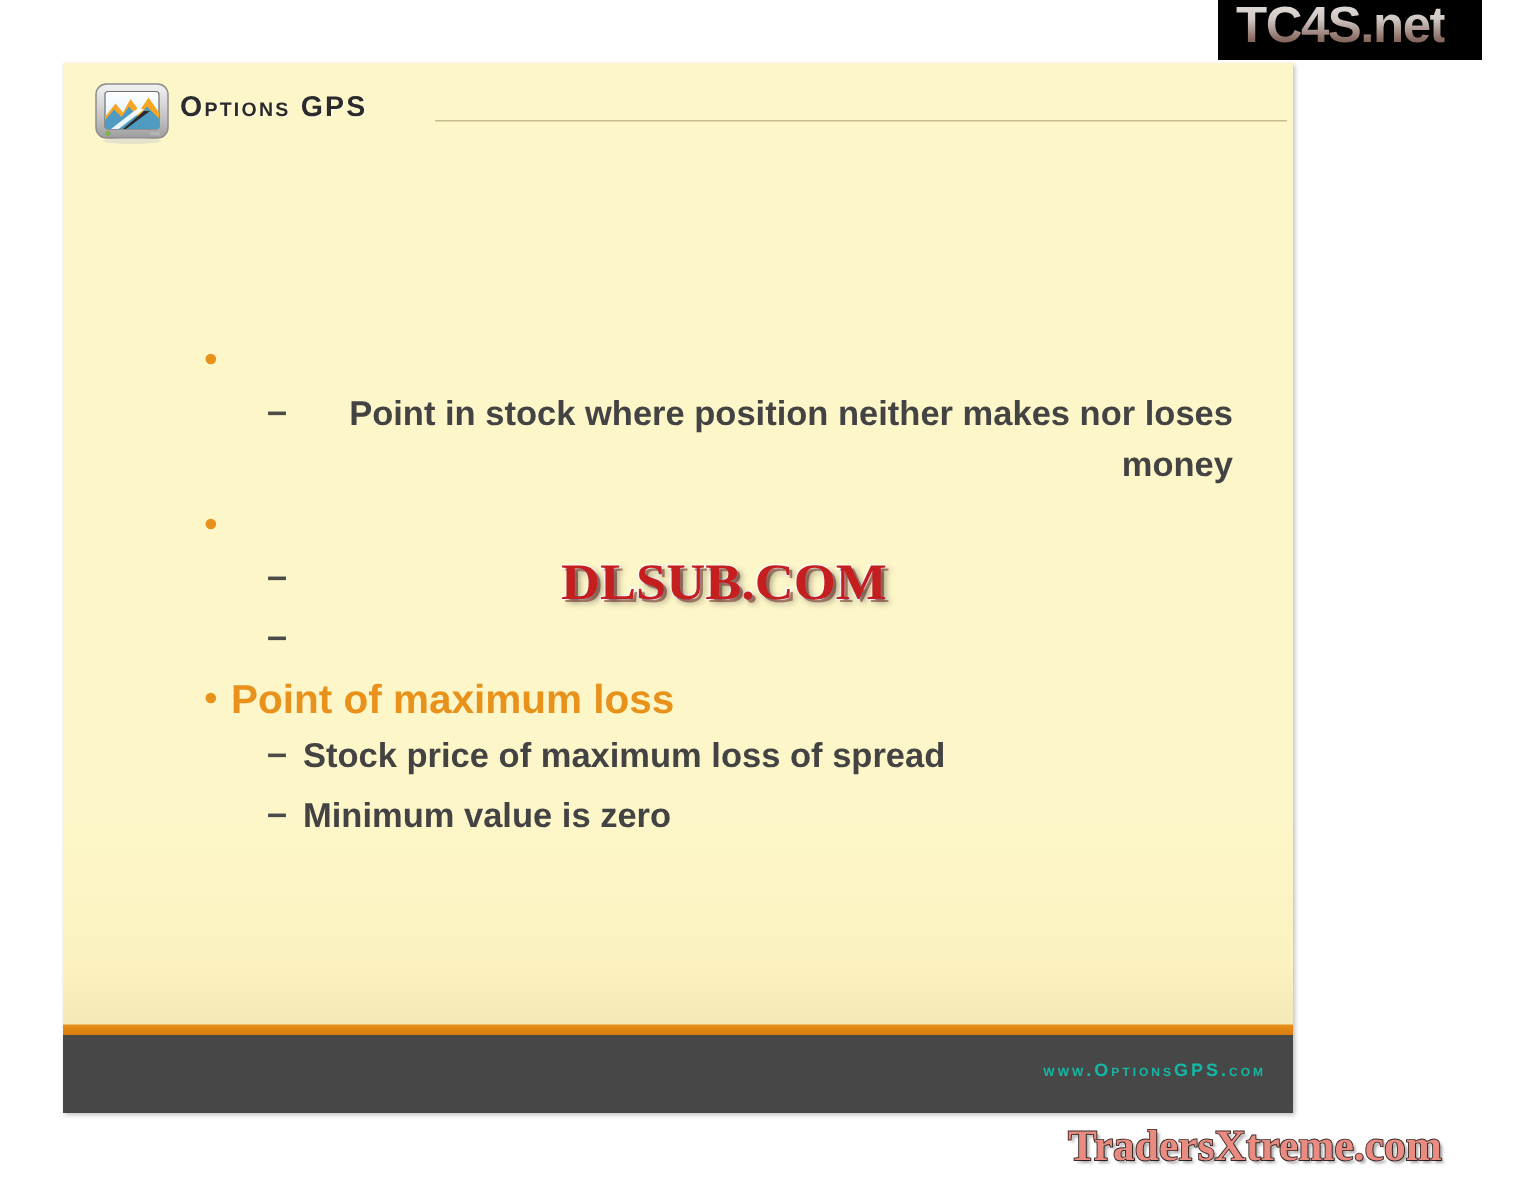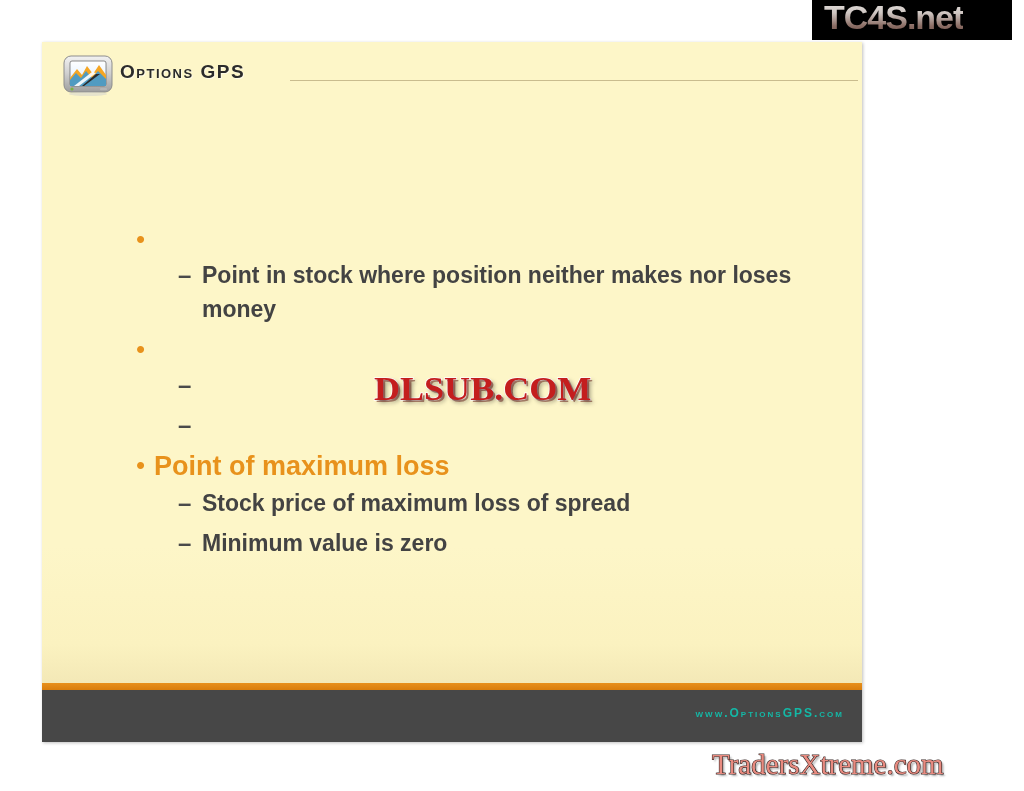--- a/index.html
+++ b/index.html
@@ -13,21 +13,21 @@
     position: relative;
     overflow: hidden;
     font-family: "Liberation Sans", sans-serif;
   }
 
   
   #tc4s-band {
     position: absolute;
     top: 0;
     left: 812px;
-    width: 200px;
+    width: 176px;
     height: 40px;
     background: #000000;
     overflow: hidden;
   }
   #tc4s-text {
     position: absolute;
     left: 12px;
     top: -2px;
     font-family: "Liberation Sans", sans-serif;
     font-weight: bold;
@@ -152,20 +152,21 @@
     line-height: 34px;
     font-weight: bold;
   }
   .lvl2-text {
     font-family: "Liberation Sans", sans-serif;
     font-weight: bold;
     font-size: 23px;
     line-height: 34px;
     color: #434343;
     max-width: 680px;
+    text-align: right;
   }
 
   
   #orange-bar {
     position: absolute;
     left: 0;
     bottom: 52px;
     width: 100%;
     height: 7px;
     background: linear-gradient(180deg, #e8901c 0%, #d97d0c 100%);
@@ -209,21 +210,21 @@
     transform-origin: left top;
     z-index: 40;
   }
 
   
   #tx-logo {
     position: absolute;
     left: 712px;
     top: 748px;
     font-family: "Liberation Serif", serif;
-    font-weight: normal;
+    font-weight: bold;
     font-size: 29px;
     color: #e98b80;
     -webkit-text-stroke: 1.2px #3a2a28;
     paint-order: stroke fill;
     text-shadow: 2px 2px 2px rgba(0,0,0,0.35);
     z-index: 40;
   }
 </style>
 </head>
 <body>

